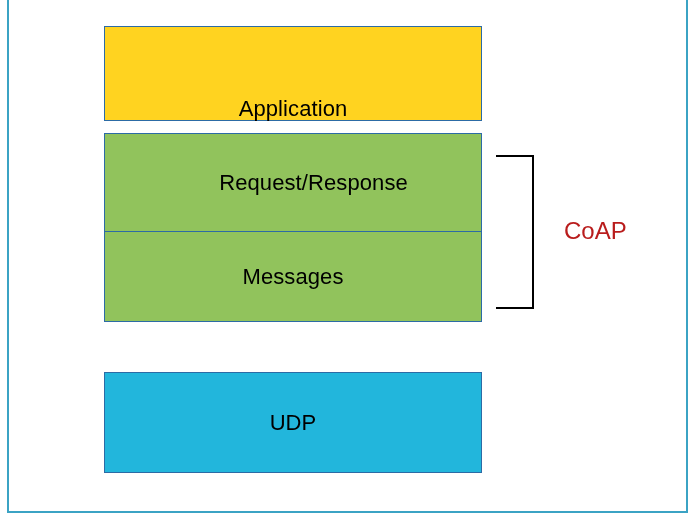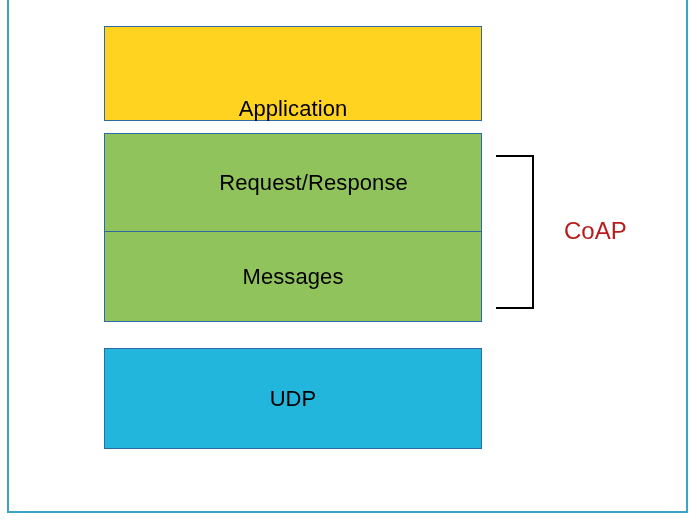--- a/index.html
+++ b/index.html
@@ -65,21 +65,21 @@
 
   .layer-messages {
     left: 104px;
     top: 231px;
     width: 378px;
     height: 91px;
   }
 
   .layer-udp {
     left: 104px;
-    top: 348px;
+    top: 372px;
     width: 378px;
     height: 101px;
   }
 
   
   .bracket {
     position: absolute;
     left: 496px;
     top: 155px;
     width: 38px;

